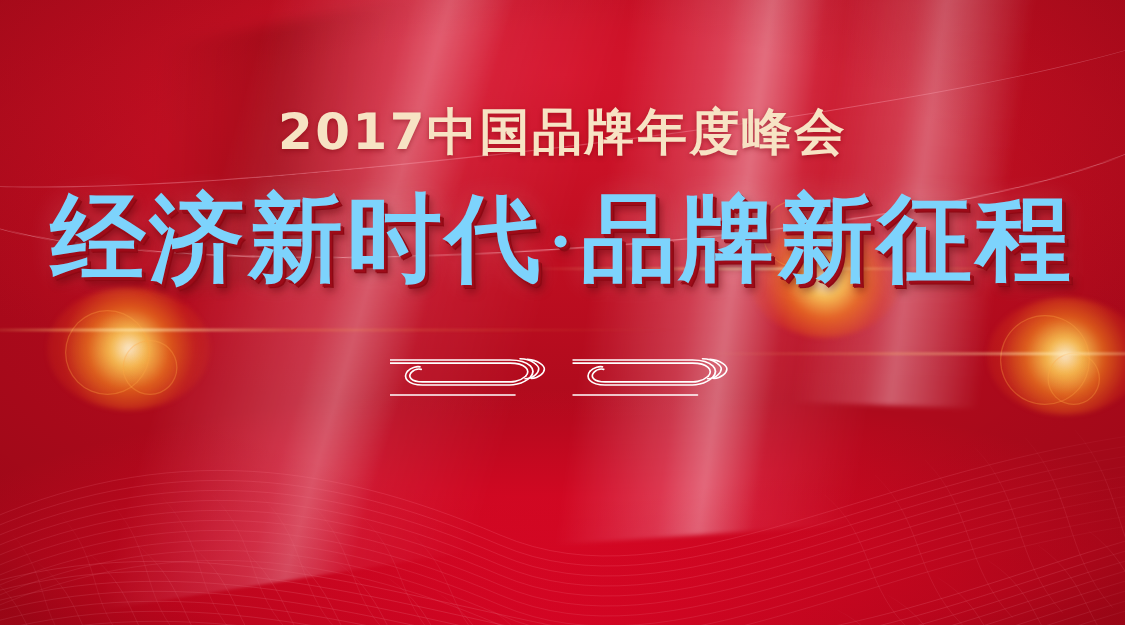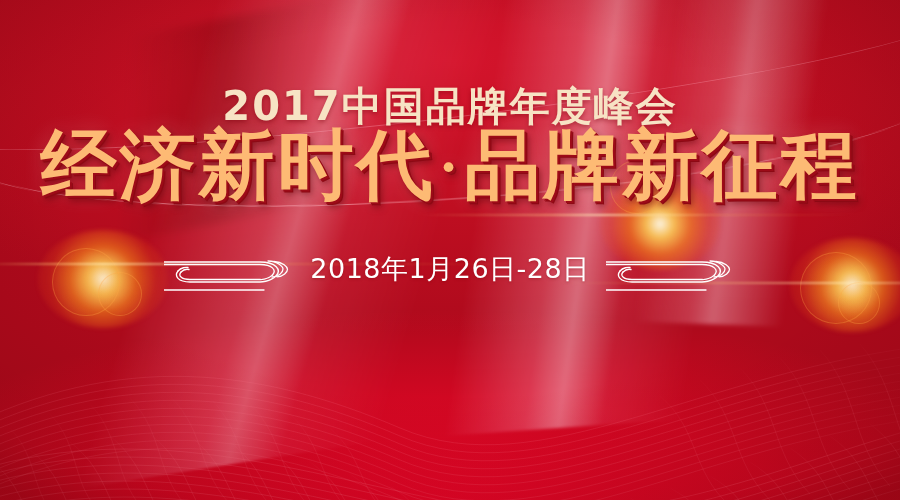--- a/index.html
+++ b/index.html
@@ -157,25 +157,26 @@
     font-size: 40px;
     font-weight: 700;
     letter-spacing: 2px;
     color: #f7e3c4;
     text-shadow: 0 2px 4px rgba(120,0,10,0.45);
     white-space: nowrap;
     line-height: 1;
   }
 
   .headline {
+    margin-top: 26px;
     font-family: "DejaVu Serif", "Liberation Serif", serif;
     font-size: 76px;
     font-weight: 700;
     letter-spacing: 3px;
-    color: #fdba74;
+    color: #7dd3fc;
     white-space: nowrap;
     line-height: 1.02;
     text-shadow:
       2px 2px 0 #9d0b18,
       3px 3px 0 #8d0914,
       4px 5px 7px rgba(90,0,8,0.55),
       0 0 22px rgba(255,255,255,0.18);
   }
   .headline .dot {
     font-size: 52px;
@@ -336,21 +337,20 @@
           <path d="M112,32 C 106,38 96,38 96,38 L26,38 C 14,38 10,32 14,27"></path>
           <path d="M108.5,31 C 103,36 96,35.5 96,35.5 L26,35.5 C 17,35.5 14,31.5 17,28"></path>
           <path d="M14,27 C 17,23.5 22,23 24,23.5"></path>
           <path d="M17,28 C 19.5,25.5 23,25 25,25.5"></path>
           <path d="M0,46 L100,46"></path>
           <path d="M104,17 C 114,17 119,23 119,25 C 119,28 115,33 108,33"></path>
           <path d="M110,17.5 C 119,18 123.5,23 123.5,25.2 C 123.5,28 119.5,32.5 113,32.8"></path>
         </g>
       </svg>
 
-      <span class="date-text">2018年1月26日-28日</span>
 
       <svg class="orn" viewBox="0 0 130 50">
         <g fill="none" stroke="#ffffff" stroke-width="1.3" stroke-linecap="round">
           <path d="M0,18 L96,18 C 112,18 118,26 112,32"></path>
           <path d="M0,20.5 L96,20.5 C 108,20.5 113,26 108.5,31"></path>
           <path d="M112,32 C 106,38 96,38 96,38 L26,38 C 14,38 10,32 14,27"></path>
           <path d="M108.5,31 C 103,36 96,35.5 96,35.5 L26,35.5 C 17,35.5 14,31.5 17,28"></path>
           <path d="M14,27 C 17,23.5 22,23 24,23.5"></path>
           <path d="M17,28 C 19.5,25.5 23,25 25,25.5"></path>
           <path d="M0,46 L100,46"></path>

